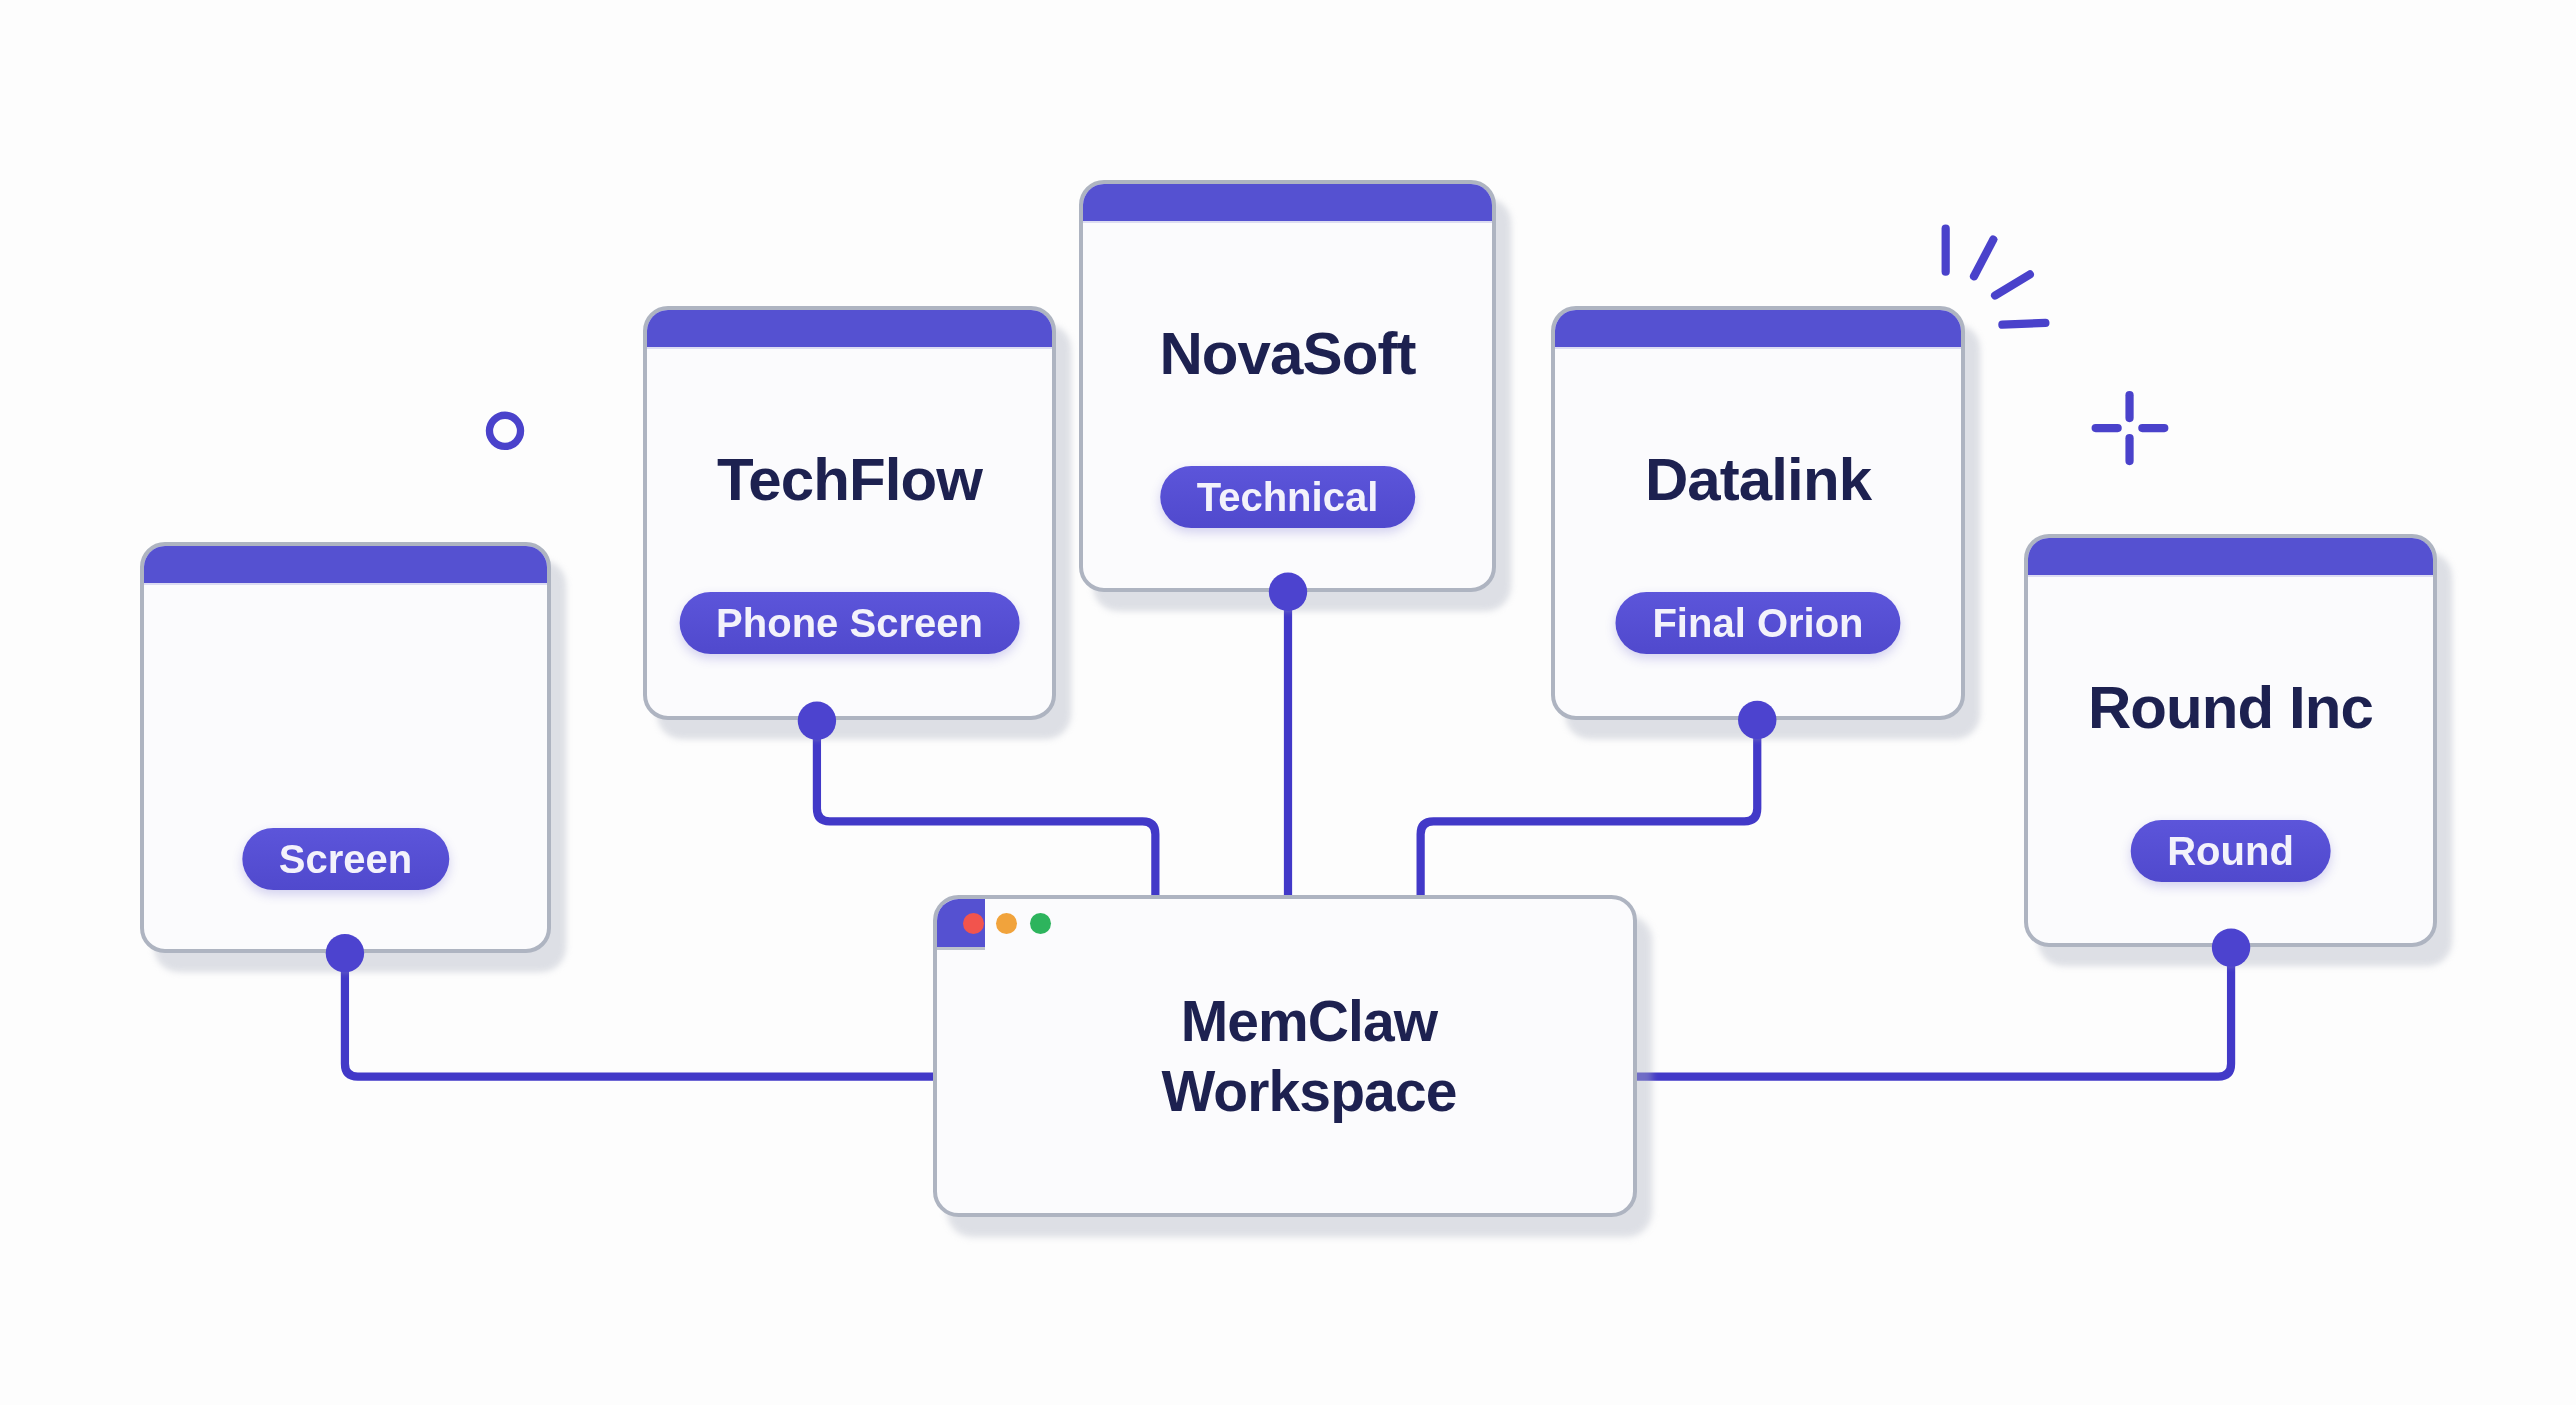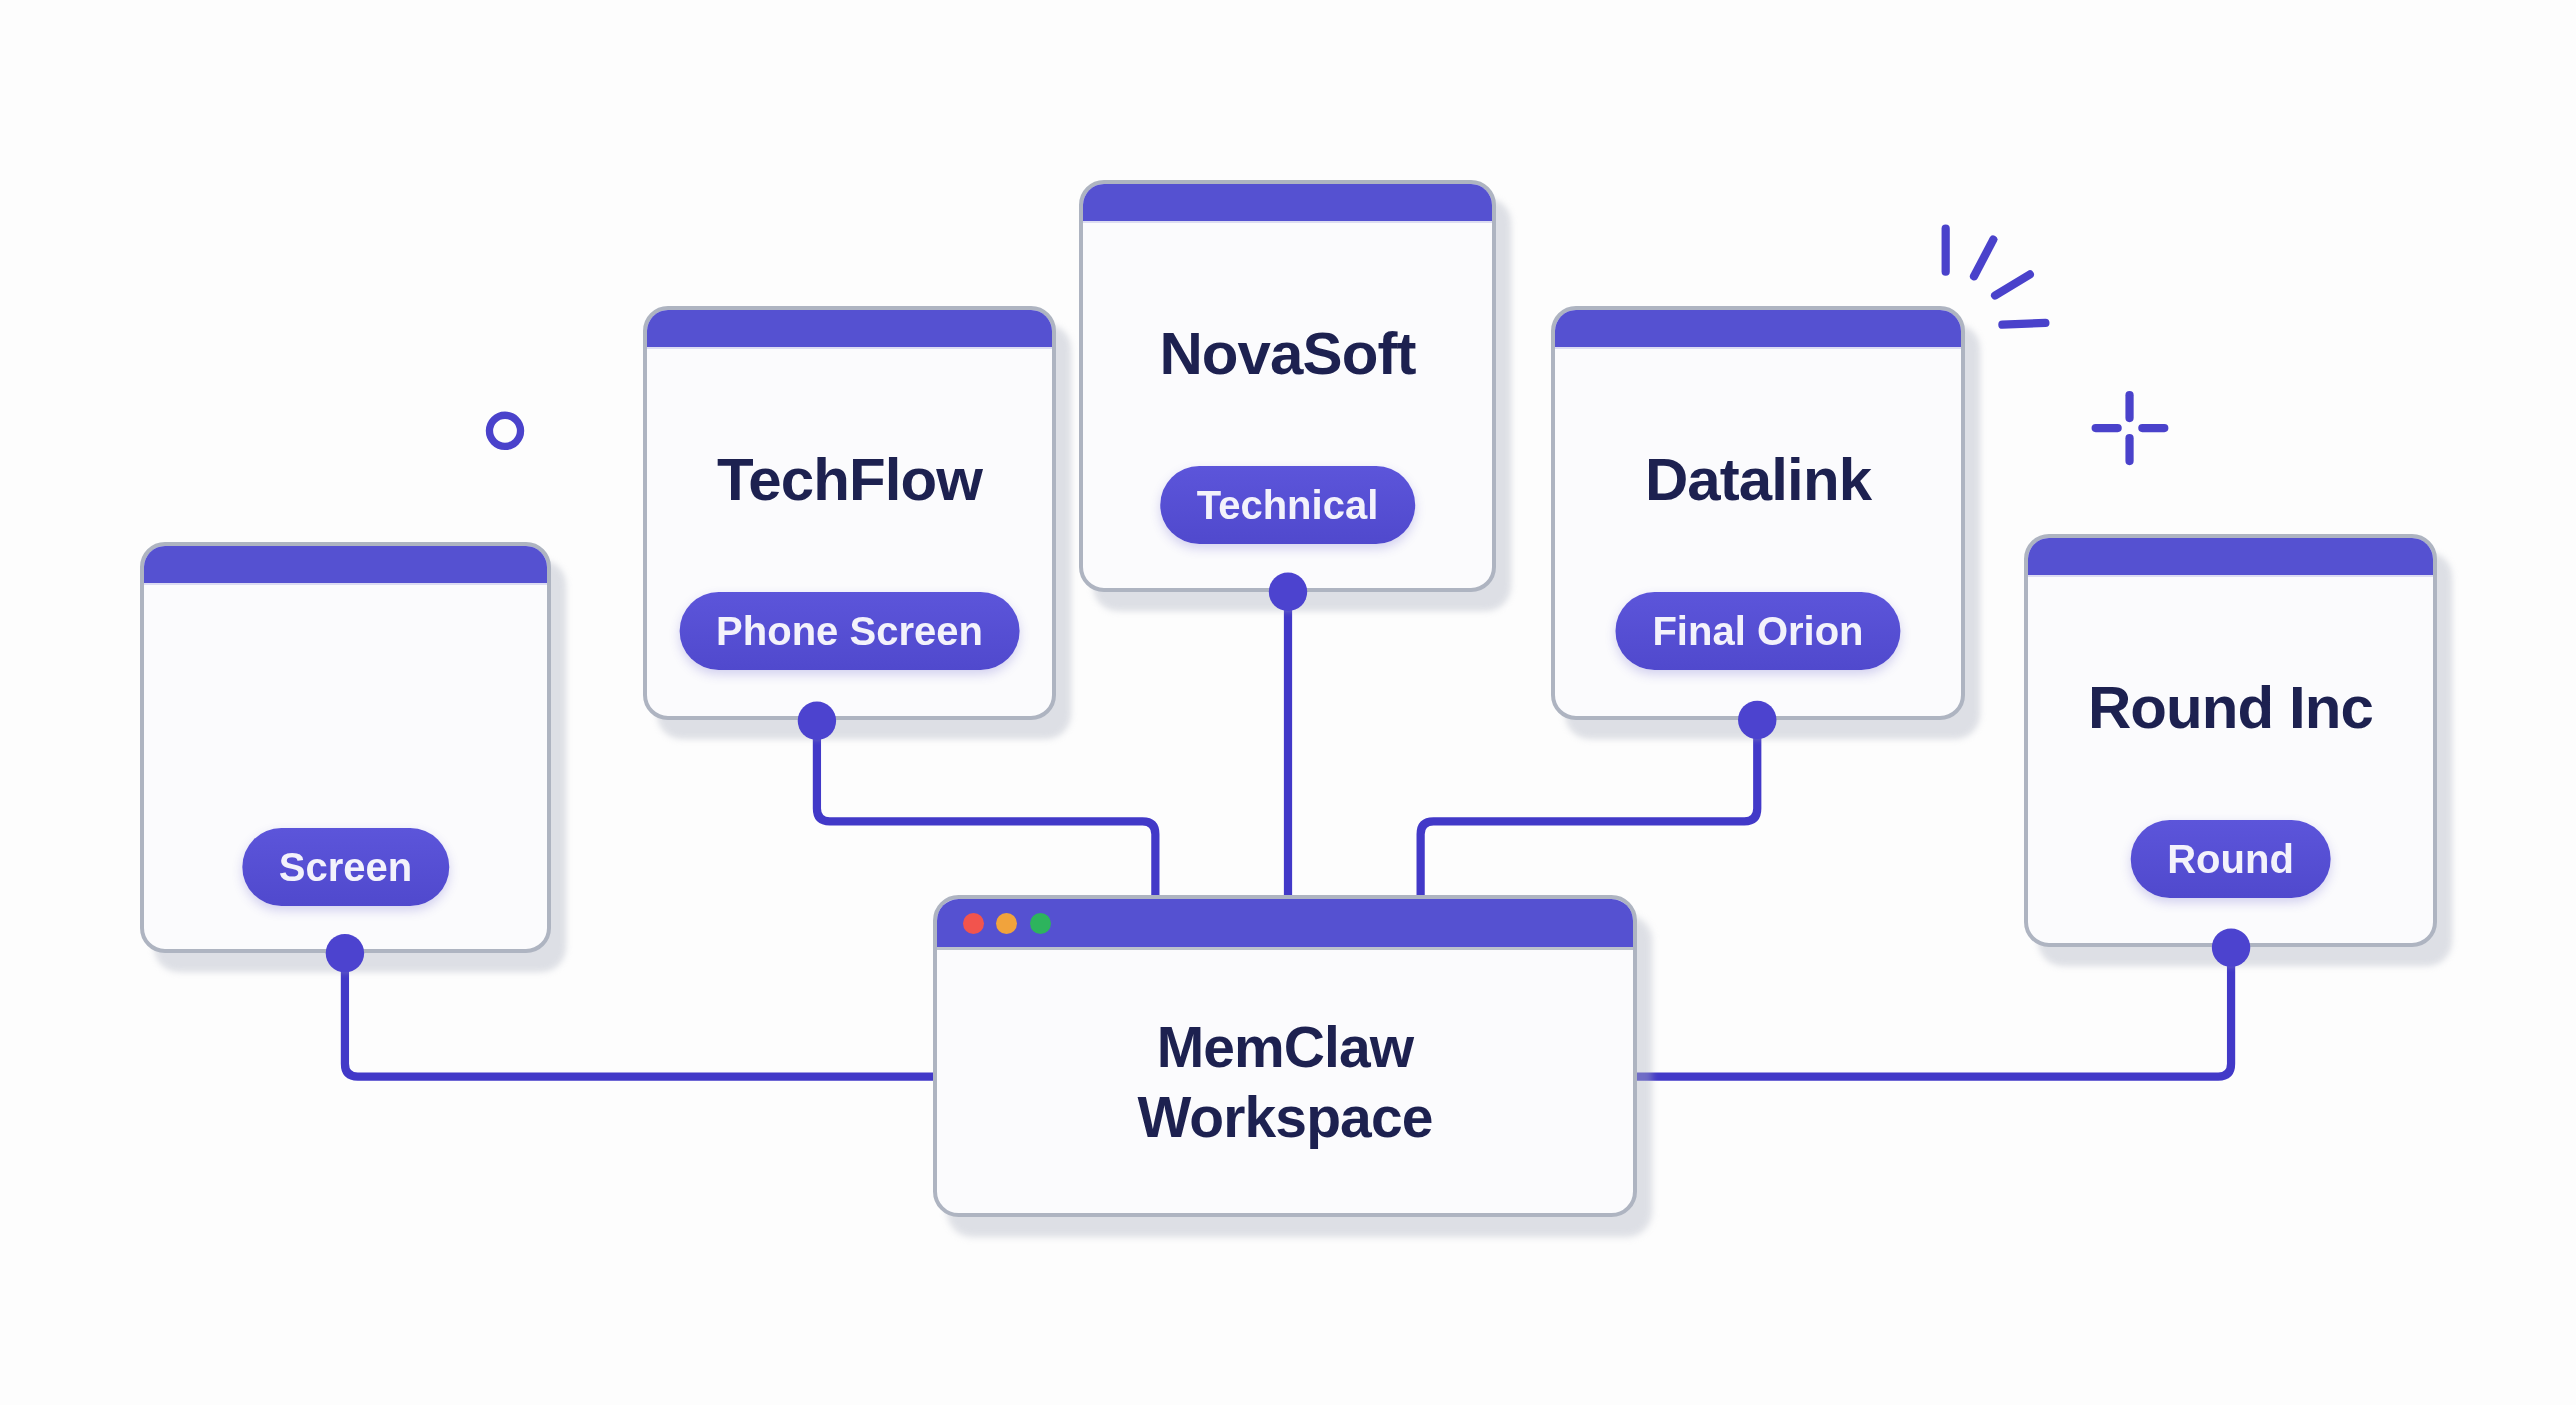--- a/index.html
+++ b/index.html
@@ -50,21 +50,21 @@
   .status-pill {
     position: absolute;
     top: 282px;
     left: 50%;
     transform: translateX(-50%);
     background: linear-gradient(180deg, #5c55da 0%, #5049cd 100%);
     color: #f3f2fb;
     font-size: 40px;
     font-weight: 600;
     line-height: 46px;
-    padding: 16px 37px;
+    padding: 8px 37px;
     border-radius: 55px;
     white-space: nowrap;
     box-shadow: 0 4.6px 11px rgba(70, 60, 190, 0.22);
   }
 
   
   #card-acme     { left: 140px;  top: 542px; width: 411px; height: 411px; }
   #card-techflow { left: 643px;  top: 306px; width: 413px; height: 414px; }
   #card-novasoft { left: 1079px; top: 180px; width: 417px; height: 412px; }
   #card-datalink { left: 1551px; top: 306px; width: 414px; height: 414px; }
@@ -76,21 +76,21 @@
     z-index: 2;
     left: 933px; top: 895px;
     width: 704px; height: 322px;
     background: #fbfbfd;
     border: 4.6px solid #aeb4c1;
     border-radius: 25.6px;
     box-shadow: 14.6px 20px 7.3px rgba(176, 182, 196, 0.42);
     box-sizing: border-box;
     overflow: hidden;
     display: flex;
-    flex-direction: column;
+    flex-direction: row;
   }
   .workspace-header {
     position: relative;
     height: 48px;
     flex: 0 0 48px;
     background: #5551d1;
     border-bottom: 3.7px solid #bcc1cb;
   }
   .traffic-light {
     position: absolute;

